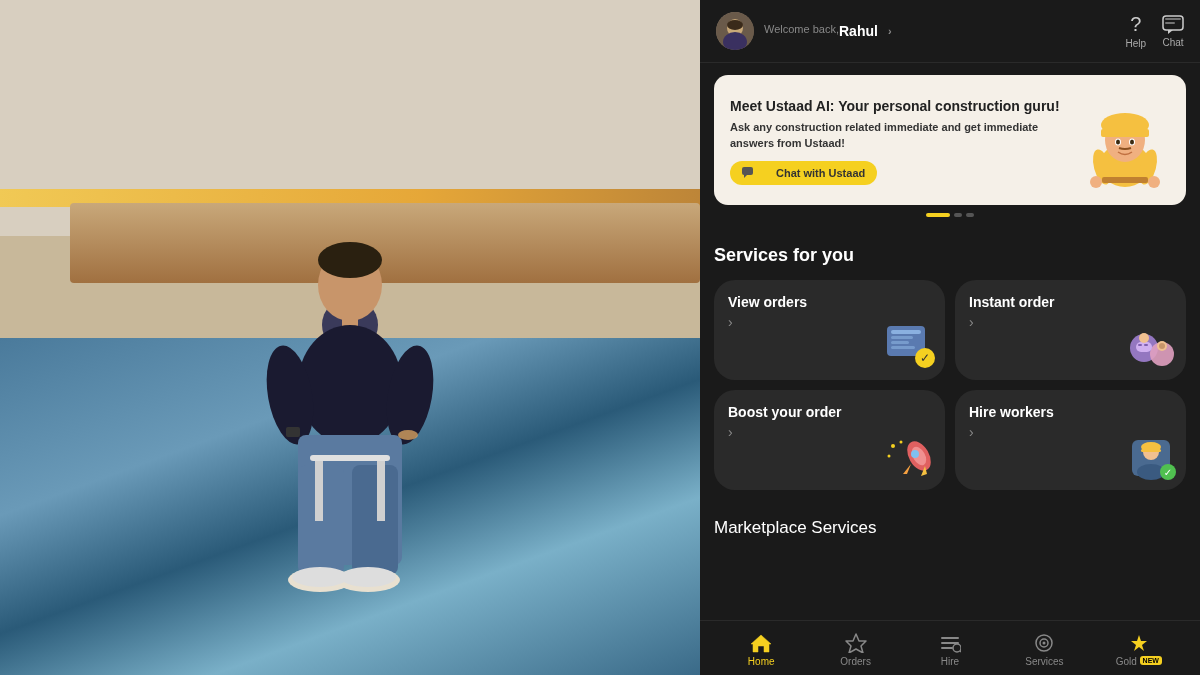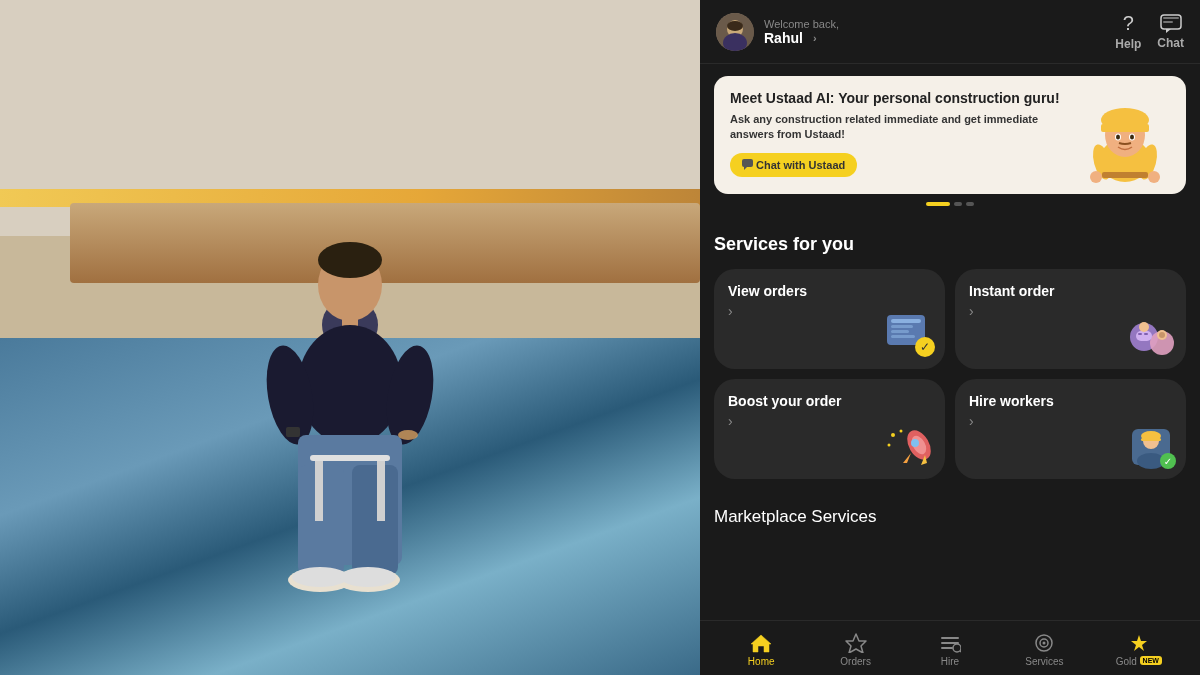--- a/index.html
+++ b/index.html
@@ -85,21 +85,21 @@
       background: linear-gradient(135deg, #8a7a6a, #6a5a4a);
       display: flex;
       align-items: center;
       justify-content: center;
       overflow: hidden;
       position: relative;
     }
 
     .welcome-text {
       display: flex;
-      flex-direction: column;
+      flex-direction: row;
     }
 
     .welcome-label {
       font-size: 11px;
       color: #888;
     }
 
     .user-name {
       font-size: 14px;
       color: #fff;
@@ -127,23 +127,22 @@
       gap: 2px;
       cursor: pointer;
     }
 
     .header-action-icon {
       font-size: 20px;
       color: #ccc;
     }
 
     .header-action-label {
-      font-size: 12px;
+      font-size: 10px;
       color: #aaa;
-      font-weight: bold;
     }
 
     
     .content-area {
       flex: 1;
       overflow-y: auto;
       overflow-x: hidden;
     }
 
     .content-area::-webkit-scrollbar {
@@ -151,23 +150,23 @@
     }
 
     
     .banner-section {
       padding: 12px 14px;
     }
 
     .banner-card {
       background: #f5f0e8;
       border-radius: 14px;
-      padding: 14px 16px;
-      display: flex;
-      align-items: flex-start;
+      padding: 20px 16px;
+      display: flex;
+      align-items: flex-end;
       gap: 12px;
       position: relative;
       overflow: hidden;
     }
 
     .banner-text {
       flex: 1;
     }
 
     .banner-title {
@@ -185,21 +184,21 @@
     }
 
     .banner-subtitle span {
       font-weight: 700;
       color: #333;
     }
 
     .banner-btn {
       display: inline-flex;
       align-items: center;
-      gap: 2px;
+      gap: 22px;
       background: #f5d020;
       color: #333;
       font-size: 11px;
       font-weight: 600;
       padding: 6px 12px;
       border-radius: 20px;
       cursor: pointer;
       border: none;
     }
 

